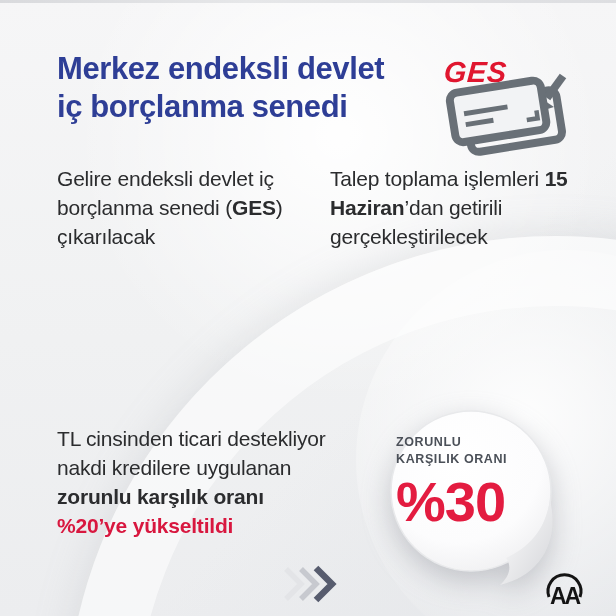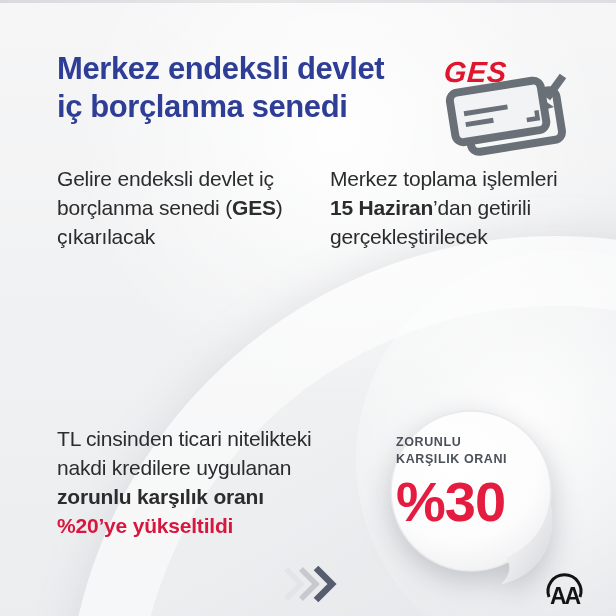--- a/index.html
+++ b/index.html
@@ -104,26 +104,26 @@
       </g>
       <line x1="122" y1="4" x2="106" y2="26" stroke="#697077" stroke-width="8"></line>
       <path d="M104 29 l9 6 -13 4 z" fill="#697077"></path>
     </svg>
   </div>
 
   <div class="body-text col-left">
     <span>Gelire endeksli devlet iç borçlanma senedi (</span><span class="b">GES</span><span>) çıkarılacak</span>
   </div>
   <div class="body-text col-right">
-    <span>Merkez toplama işlemleri </span><span class="b">15 Haziran</span><span>’dan getirili gerçekleştirilecek</span>
+    <span>Talep toplama işlemleri </span><span class="b">15 Haziran</span><span>’dan getirili gerçekleştirilecek</span>
   </div>
 
 
   <div class="body-text para2">
-    <span style="display:block">TL cinsinden ticari nitelikteki</span>
+    <span style="display:block">TL cinsinden ticari destekliyor</span>
     <span style="display:block">nakdi kredilere uygulanan</span>
     <span style="display:block" class="b">zorunlu karşılık oranı</span>
     <span style="display:block" class="red-line">%20’ye yükseltildi</span>
   </div>
 
   <div class="badge">
     <svg width="178" height="182" viewBox="0 0 178 182" aria-hidden="true">
       <defs>
         <radialGradient id="stickerFill" cx="42%" cy="30%" r="80%">
           <stop offset="0%" stop-color="#ffffff"></stop>

